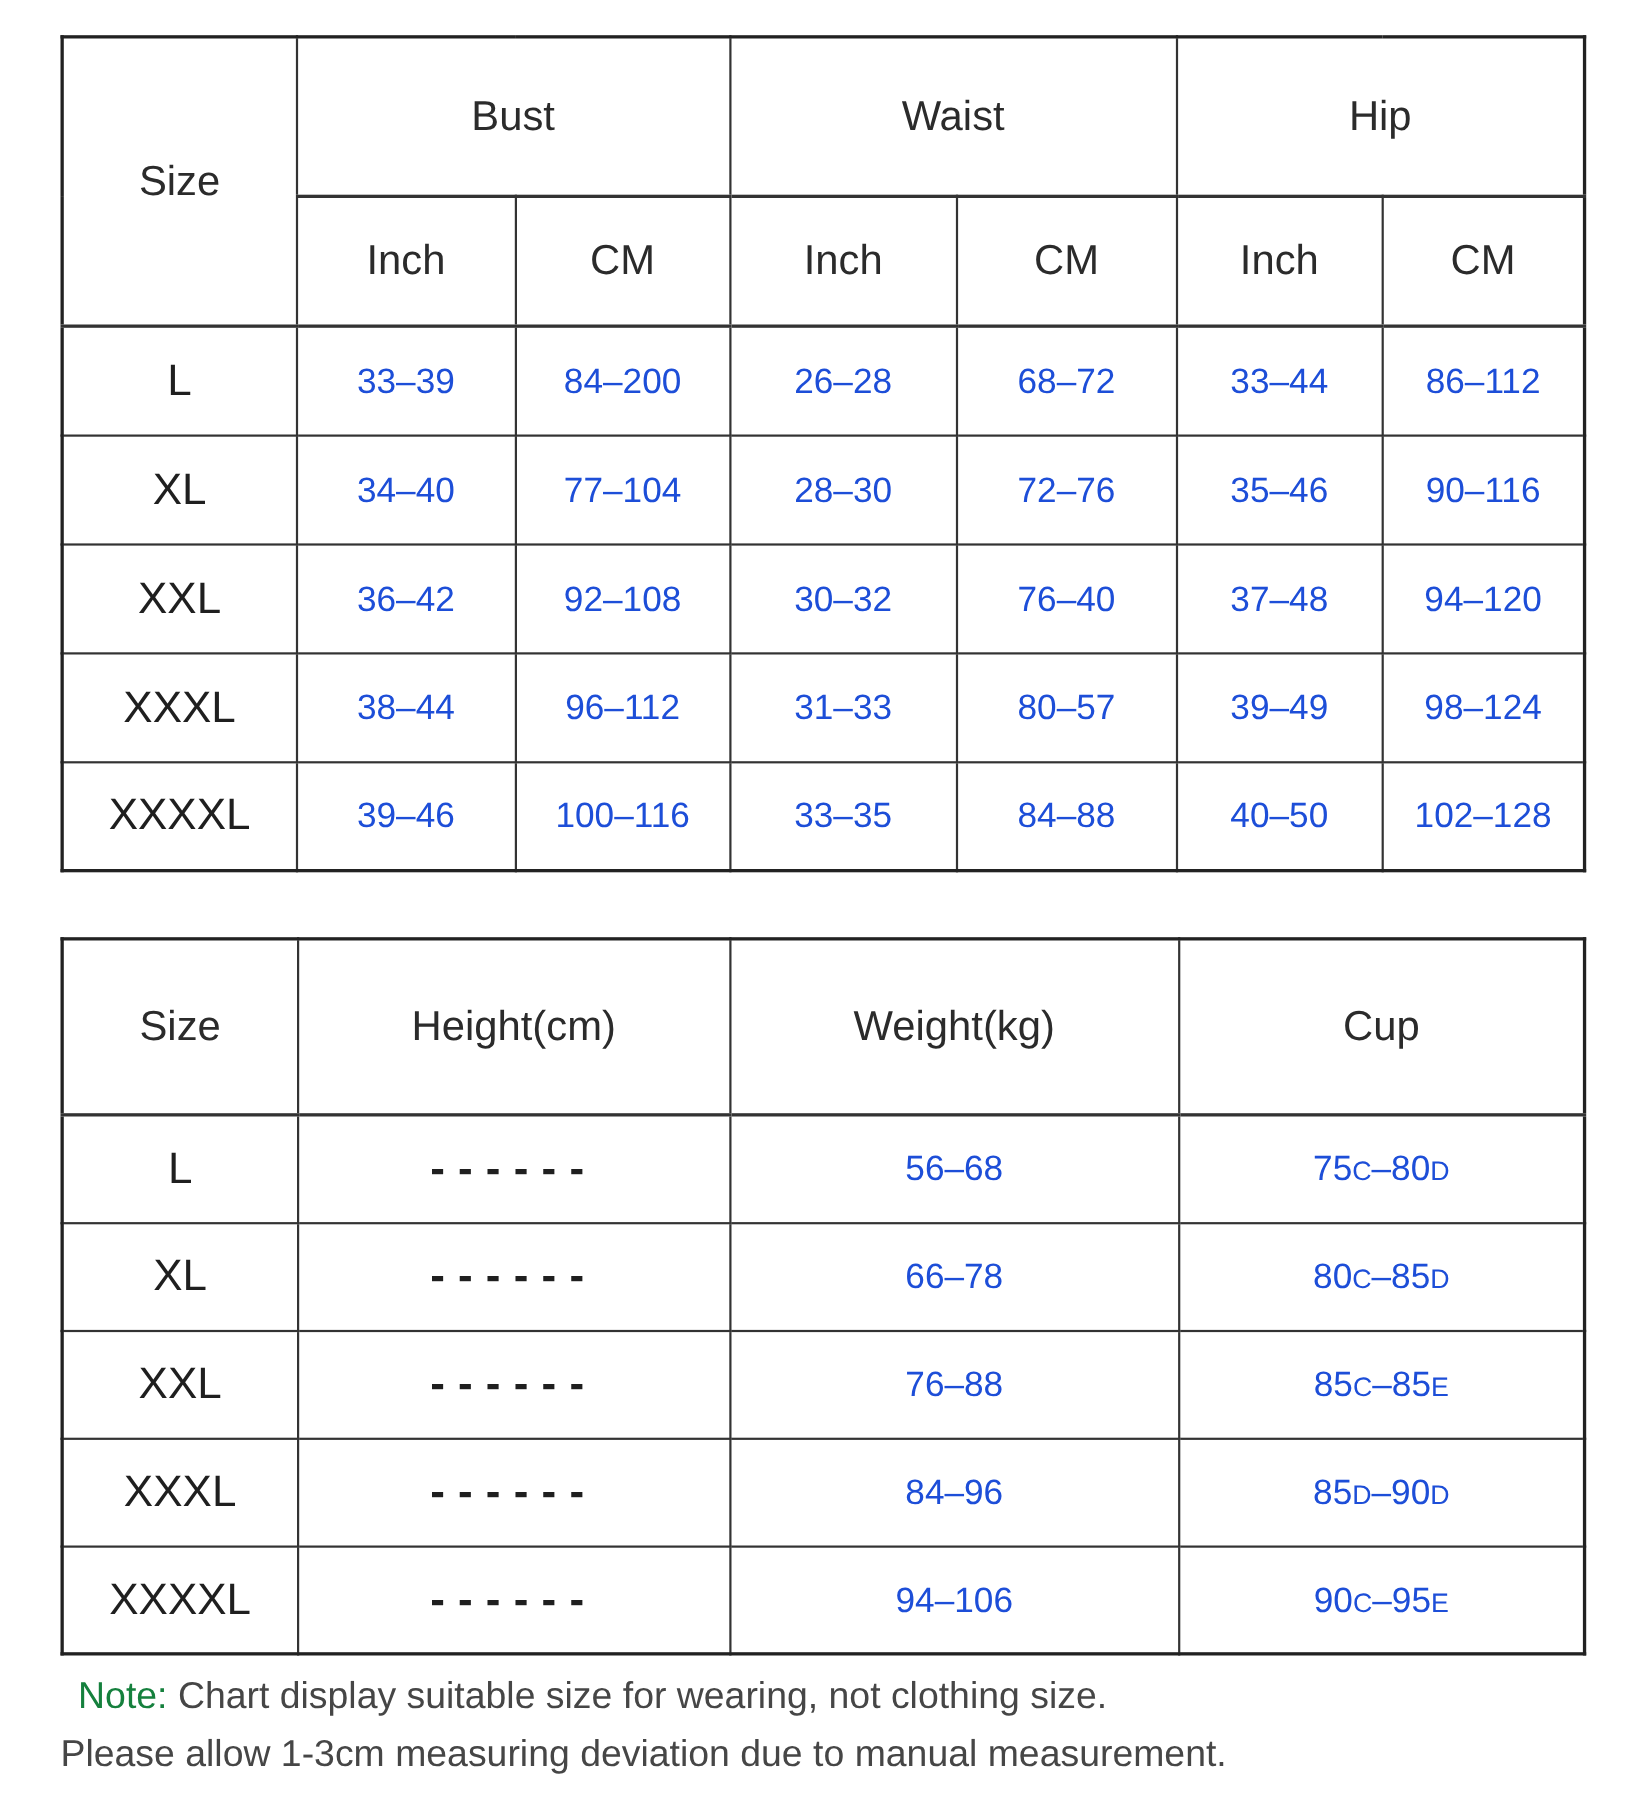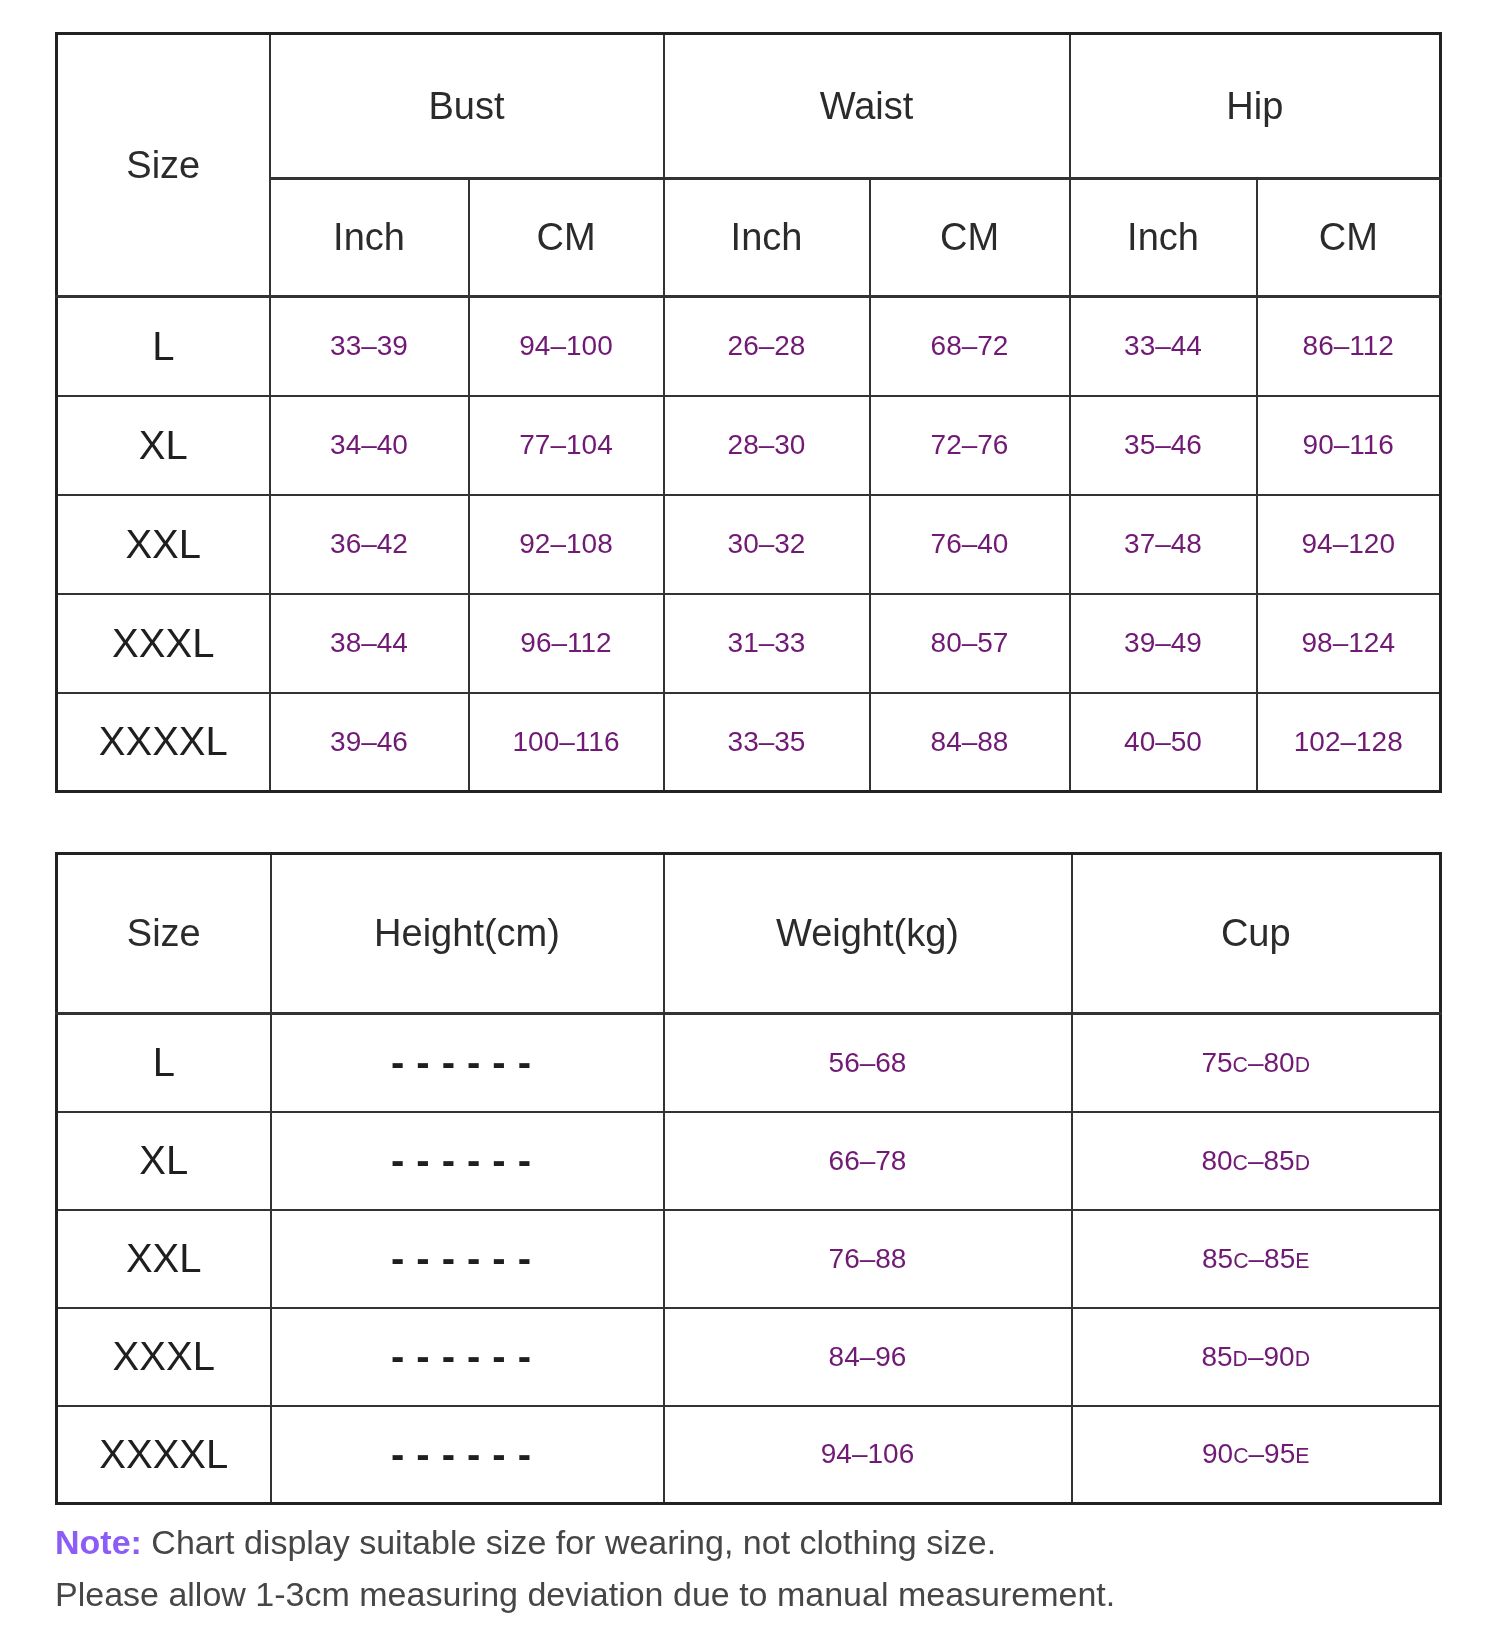--- a/index.html
+++ b/index.html
@@ -46,21 +46,21 @@
   #measurements-table tr.unit-row     { height: 118px; }
   #measurements-table tr.data-row     { height: 99px;  }
   #fit-table tr.header-row            { height: 160px; }
   #fit-table tr.data-row              { height: 98px;  }
 
   #measurements-table tr.group-row th { border-bottom-width: 3px; }
   #measurements-table tr.unit-row th  { border-bottom-width: 3px; }
   #fit-table tr.header-row th         { border-bottom-width: 3px; }
 
   .hdr  { font-size: 38px; color: #2b2b2b; }
-  .val  { font-size: 28px; color: #701a75; border-radius: 19px; }
+  .val  { font-size: 32px; color: #1d4ed8; border-radius: 19px; }
   .size-cell { font-size: 40px; color: #1f1f1f; }
 
   td.dashes {
     font-size: 40px;
     letter-spacing: 0.30em;
     font-weight: bold;
     color: #1f1f1f;
   }
   .cup-letter { font-size: 0.76em; }
 
@@ -68,22 +68,23 @@
     position: absolute;
     left: 55px;
     top: 1516px;
     width: 1400px;
     font-size: 34px;
     line-height: 52px;
     color: #464646;
   }
   .note p { margin: 0; }
   .note .note-label {
-    font-weight: bold;
-    color: #8b5cf6;
+    font-weight: normal;
+    color: #15803d;
+    margin-left: 16px;
   }
 </style>
 </head>
 <body>
 
 <div class="page">
 
   <table id="measurements-table">
     <colgroup>
       <col style="width:213px">
@@ -105,21 +106,21 @@
       <th class="hdr">Inch</th>
       <th class="hdr">CM</th>
       <th class="hdr">Inch</th>
       <th class="hdr">CM</th>
       <th class="hdr">Inch</th>
       <th class="hdr">CM</th>
     </tr>
     <tr class="data-row">
       <td class="size-cell">L</td>
       <td class="val">33–39</td>
-      <td class="val">94–100</td>
+      <td class="val">84–200</td>
       <td class="val">26–28</td>
       <td class="val">68–72</td>
       <td class="val">33–44</td>
       <td class="val">86–112</td>
     </tr>
     <tr class="data-row">
       <td class="size-cell">XL</td>
       <td class="val">34–40</td>
       <td class="val">77–104</td>
       <td class="val">28–30</td>

